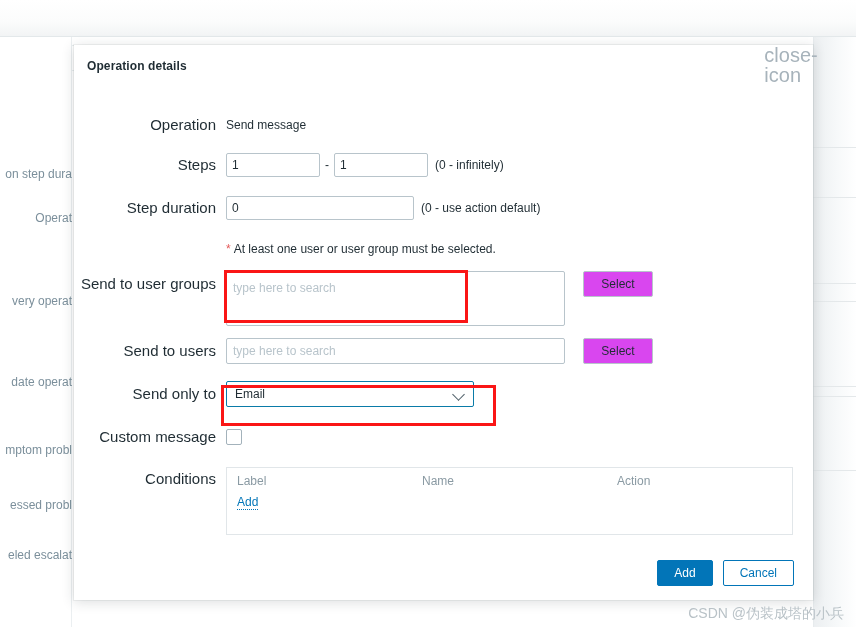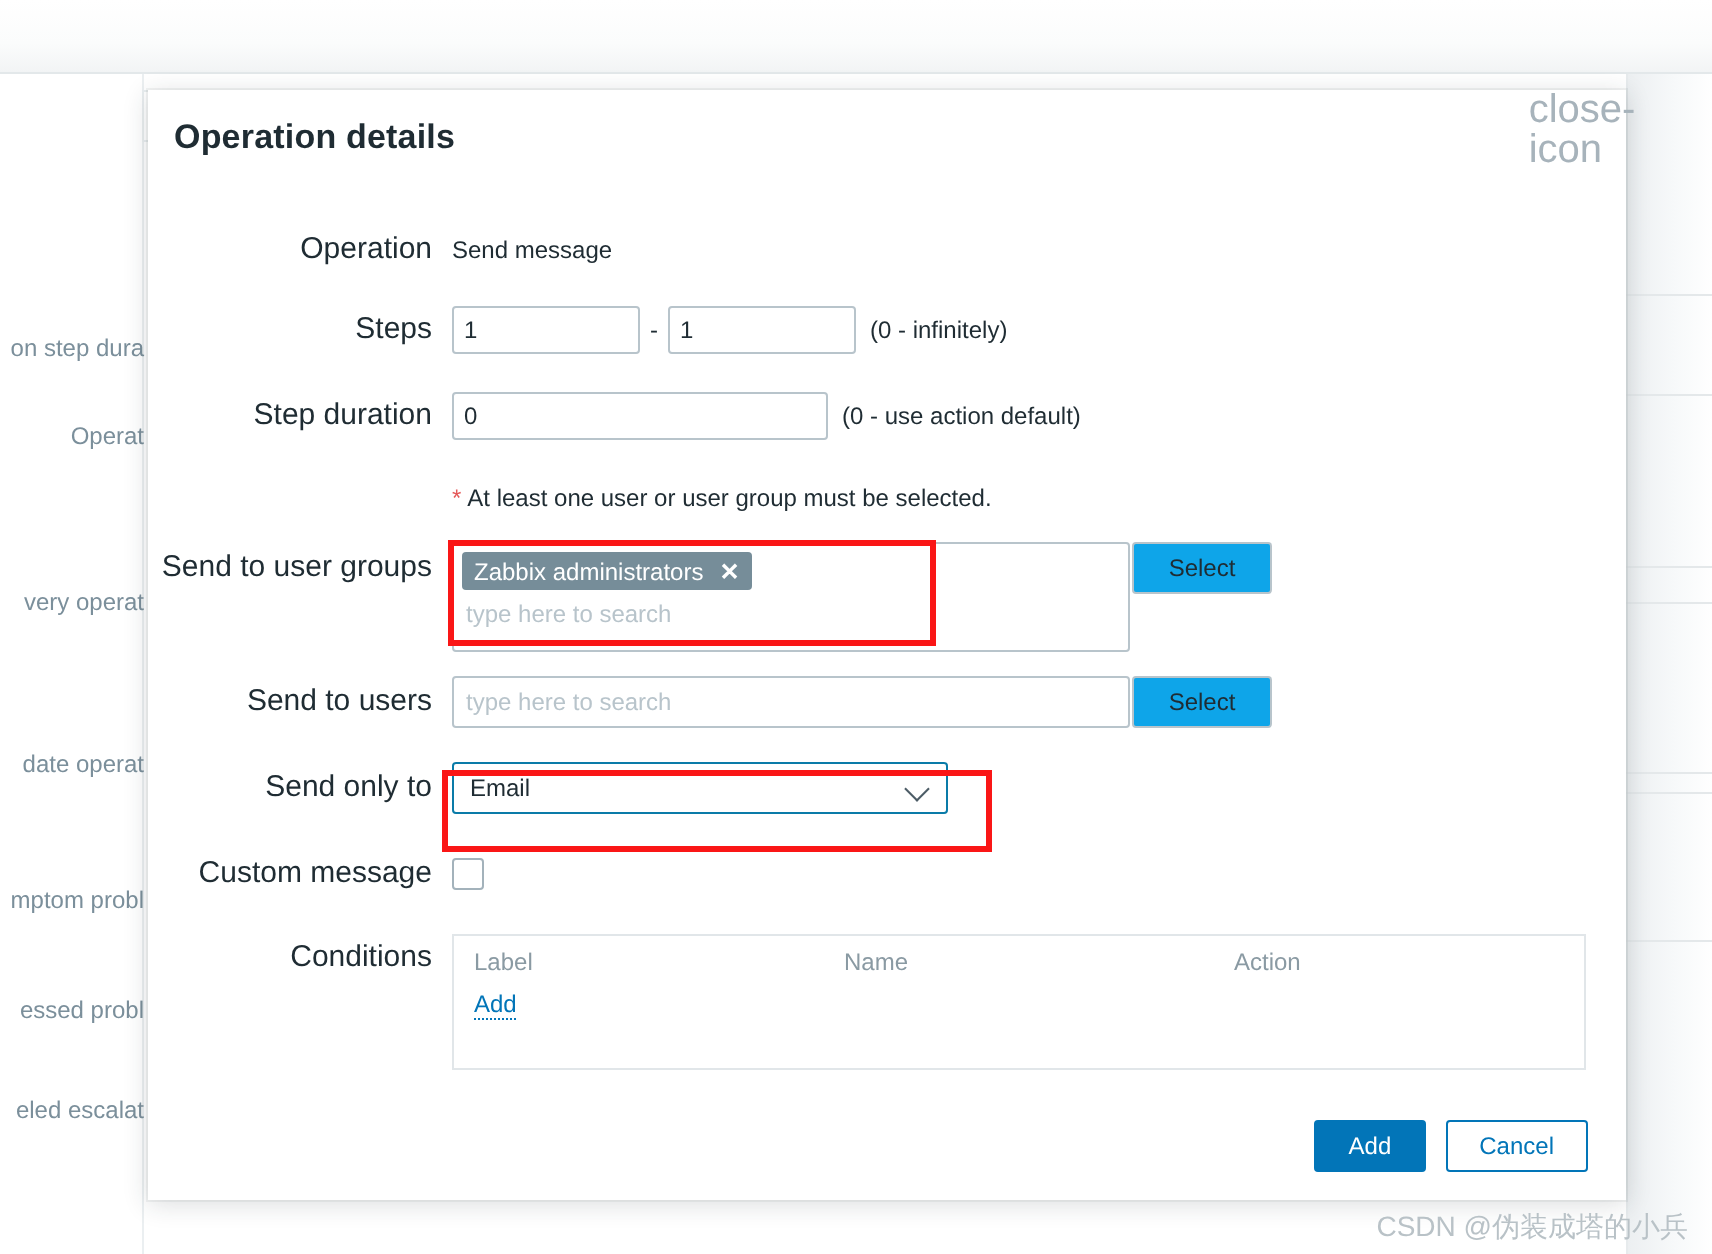--- a/index.html
+++ b/index.html
@@ -86,21 +86,21 @@
     position: absolute;
     left: 74px; top: 45px;
     width: 739px; height: 555px;
     background: #ffffff;
     box-shadow: 0 2px 12px rgba(31,44,51,0.16), 0 0 0 1px rgba(31,44,51,0.06);
     box-sizing: border-box;
   }
   #modal-title {
     position: absolute;
     left: 13px; top: 14px;
-    font-size: 17px;
+    font-size: 12px;
     font-weight: bold;
     color: #1f2c33;
     letter-spacing: 0.1px;
   }
   #modal-close {
     position: absolute;
     right: 10px; top: 8px;
     width: 24px; height: 24px;
     display: flex;
     align-items: center;
@@ -243,28 +243,28 @@
     color: #1f2c33;
     padding: 0 6px;
   }
   .ms-single input::placeholder { color: #b8c4cb; }
 
   .btn-select {
     box-sizing: border-box;
     height: 26px;
     min-width: 70px;
     padding: 0 14px;
-    background: #0ea5e9;
+    background: #d946ef;
     border: 1px solid #b8c4cb;
     border-radius: 2px;
     color: #1f2c33;
     font-family: "Liberation Sans", sans-serif;
     font-size: 12px;
     cursor: pointer;
-    margin-left: 1px;
+    margin-left: 18px;
   }
 
   
   .sel {
     position: relative;
     box-sizing: border-box;
     width: 248px;
     height: 26px;
     border: 1px solid #0a7ba8;
     background: #ffffff;
@@ -446,24 +446,20 @@
         <span class="req-note">
           <span class="req-star">*</span><span>At least one user or user group must be selected.</span>
         </span>
       </div>
     </div>
 
     <div class="row" style="top:171px;">
       <div class="lbl" style="line-height:26px;">Send to user groups</div>
       <div class="fld inline" style="align-items:flex-start;">
         <div class="ms ms-tall">
-          <span class="chip">
-            <span>Zabbix administrators</span>
-            <span class="chip-x">✕</span>
-          </span>
           <input class="ms-search" type="text" placeholder="type here to search" style="">
         </div>
         <button class="btn-select">Select</button>
       </div>
     </div>
 
     <div class="row" style="top:238px;">
       <div class="lbl" style="line-height:26px;">Send to users</div>
       <div class="fld inline">
         <div class="ms-single">

